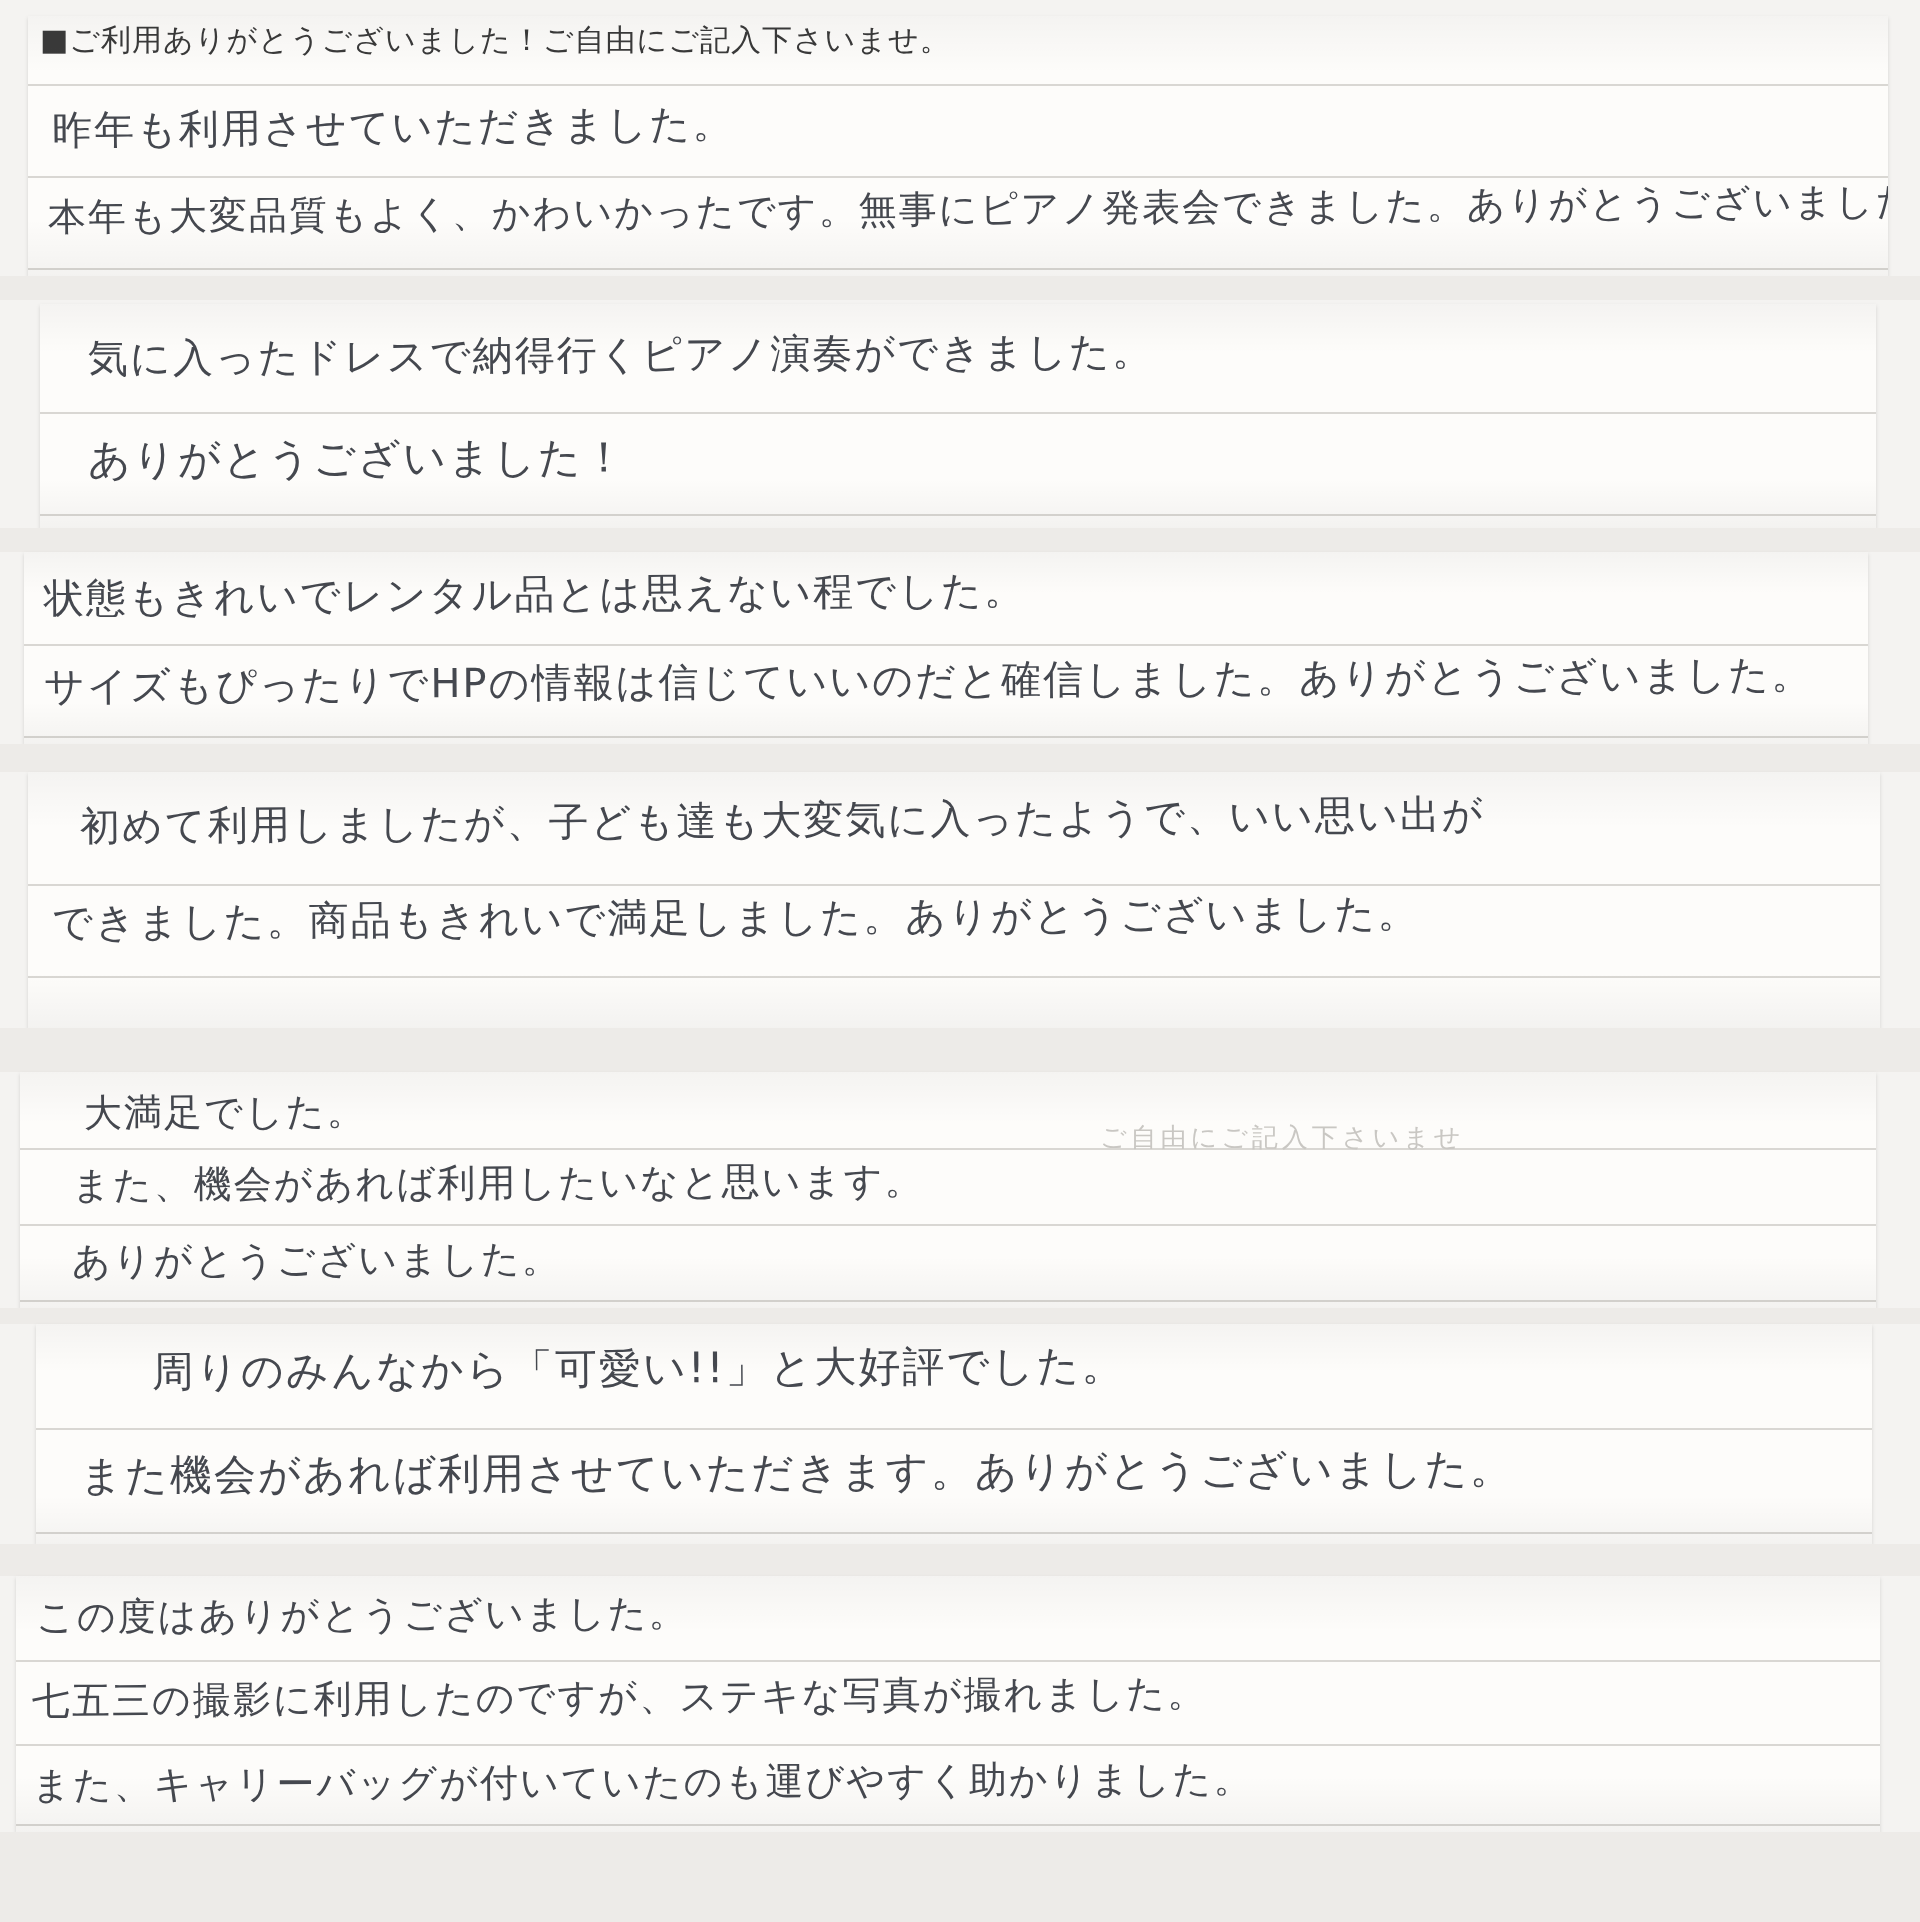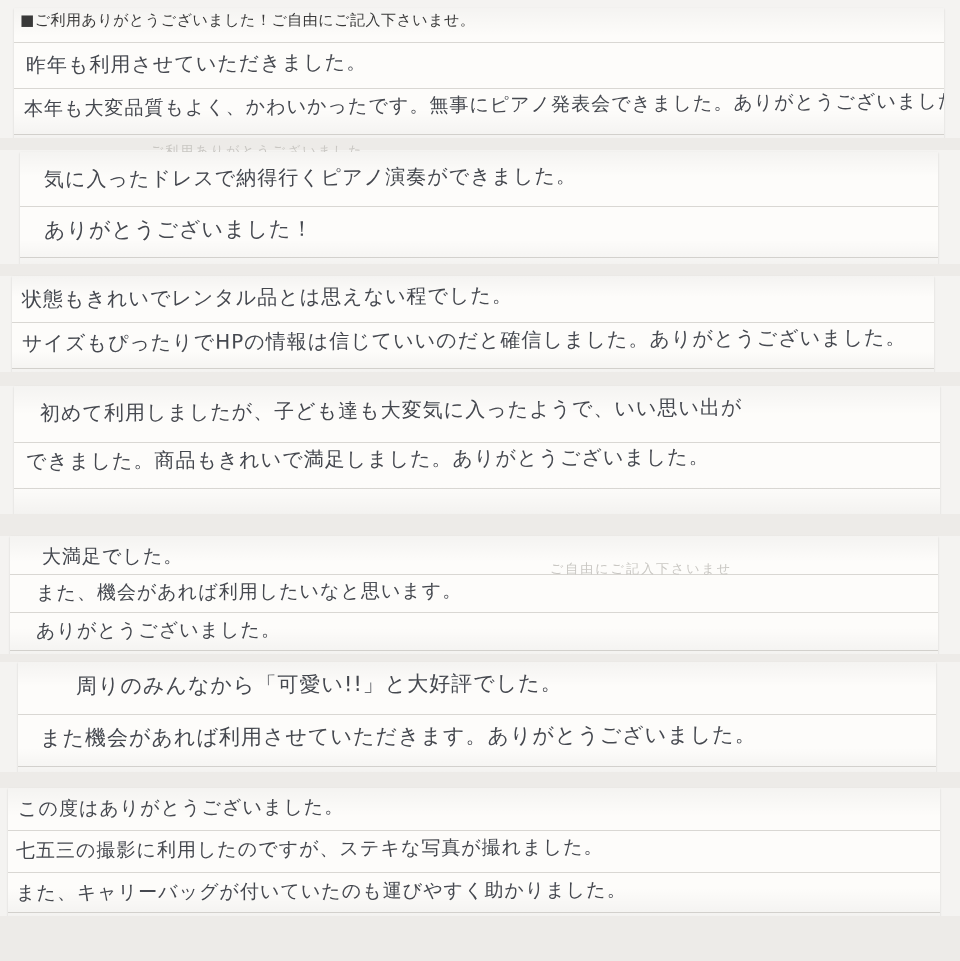--- a/index.html
+++ b/index.html
@@ -78,21 +78,20 @@
   <div class="slip" style="left:14px; top:8px; width:930px; height:130px;">
     <div class="slip-header">■ご利用ありがとうございました！ご自由にご記入下さいませ。</div>
     <div class="rule" style="top:34px;"></div>
     <div class="rule" style="top:80px;"></div>
     <div class="rule" style="top:126px;"></div>
     <div class="hand" style="left:12px; top:44px; font-size:20px; transform:rotate(-0.6deg);">昨年も利用させていただきました。</div>
     <div class="hand" style="left:10px; top:88px; font-size:19px; transform:rotate(-0.5deg);">本年も大変品質もよく、かわいかったです。無事にピアノ発表会できました。ありがとうございました。</div>
   </div>
 
   <div class="gap-band" style="top:138px; height:12px;"></div>
-  <div class="ghost" style="left:150px; top:142px;">ご利用ありがとうございました</div>
 
   <div class="slip" style="left:20px; top:152px; width:918px; height:112px;">
     <div class="rule" style="top:54px;"></div>
     <div class="rule" style="top:105px;"></div>
     <div class="hand" style="left:24px; top:14px; font-size:20px; transform:rotate(-0.4deg);">気に入ったドレスで納得行くピアノ演奏ができました。</div>
     <div class="hand" style="left:24px; top:64px; font-size:21px; transform:rotate(-0.3deg);">ありがとうございました！</div>
   </div>
 
   <div class="gap-band" style="top:264px; height:12px;"></div>
 

